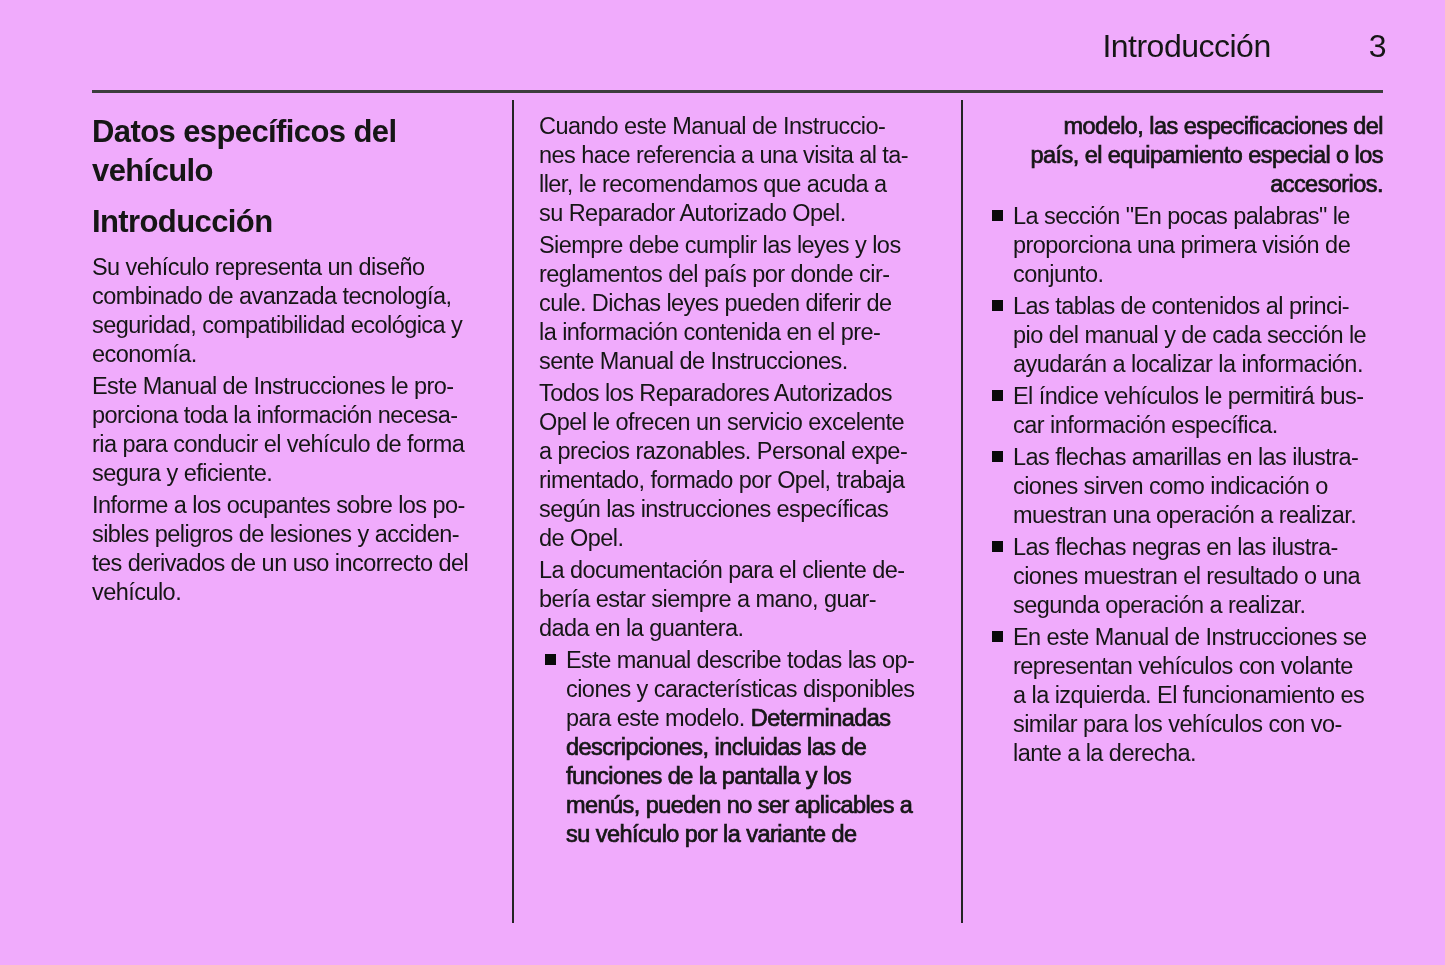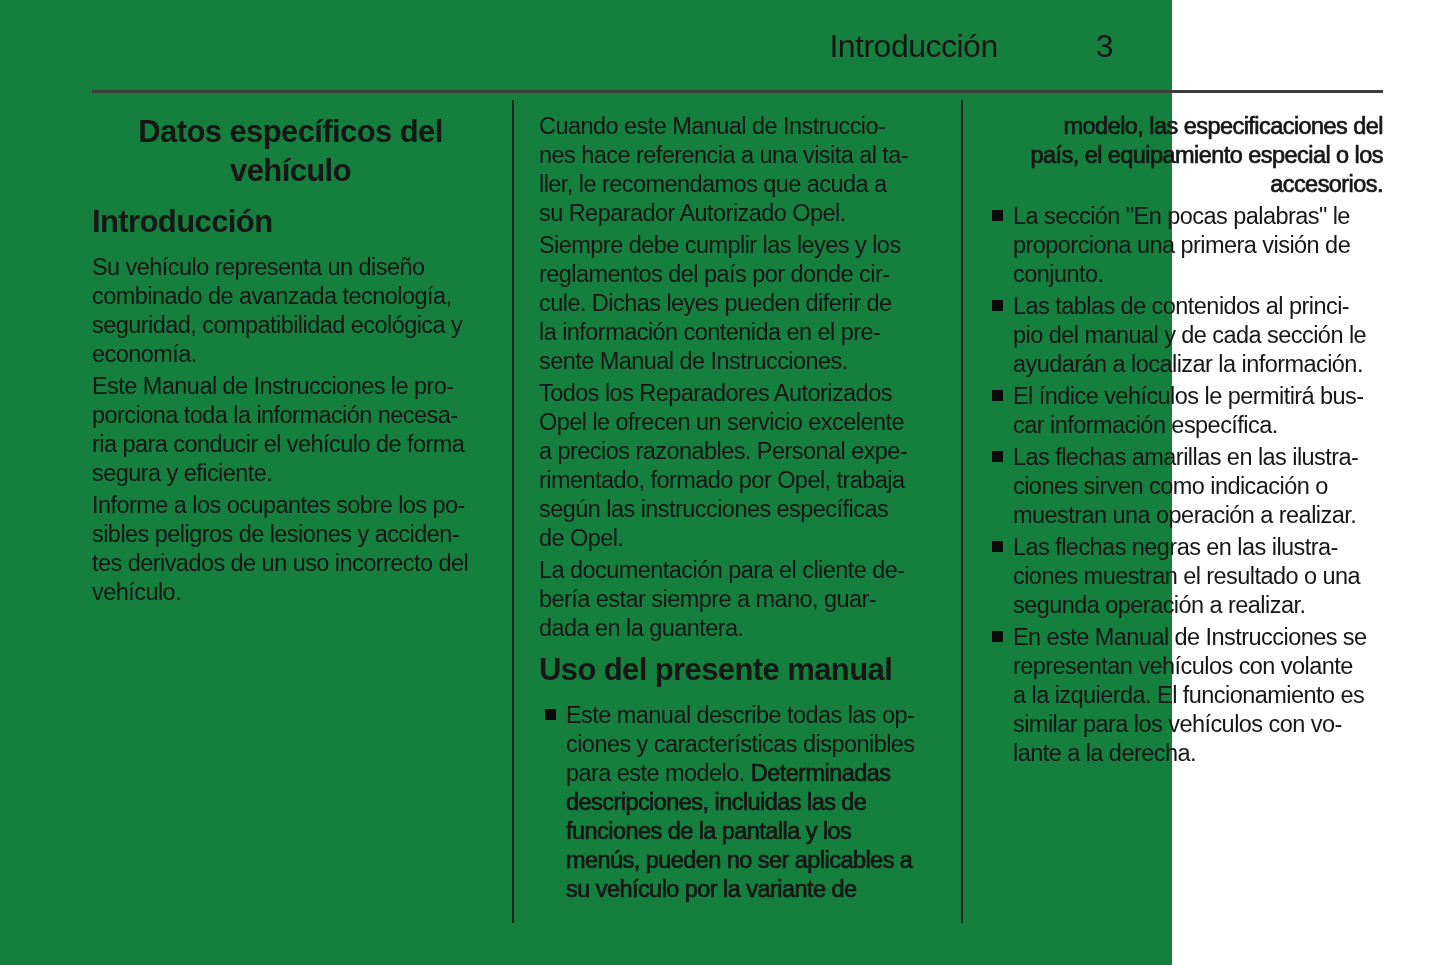--- a/index.html
+++ b/index.html
@@ -3,21 +3,21 @@
 <meta charset="utf-8">
 <style>
   html, body { margin: 0; padding: 0; }
   body {
     width: 1445px; height: 965px;
     background: #ffffff;
     font-family: "Liberation Sans", sans-serif;
     color: #161616;
     overflow: hidden;
   }
-  .page { position: relative; width: 1172px; height: 965px; background: #15803d; }
+  .page { position: relative; width: 1445px; height: 965px; background: #f0abfc; }
 
   
   .hdr {
     position: absolute; top: 28px; left: 92px; right: 59px;
     display: flex; justify-content: flex-end; align-items: baseline;
     font-size: 32px; letter-spacing: -0.5px; line-height: 36px;
   }
   .hdr .title { }
   .hdr .pageno { margin-left: 98px; }
 
@@ -45,21 +45,21 @@
   }
   p.body {
     margin: 0 0 3px 0;
     font-size: 23.5px; line-height: 29px; letter-spacing: -0.55px;
   }
   h2.heading {
     margin: 7px 0 12px 0;
     font-size: 31px; line-height: 39px; font-weight: bold;
     letter-spacing: -0.6px;
   }
-  h2.first { margin-top: 0; text-align: center; }
+  h2.first { margin-top: 0; }
 
   
   .emph {
     -webkit-text-stroke: 0.7px #161616;
   }
 
   
   .bullet { display: flex; margin: 0 0 3px 0; }
   .sq {
     flex: 0 0 auto; width: 11px; height: 11px; background: #0a0a0a;
@@ -119,21 +119,20 @@
 sente Manual de Instrucciones.</p>
       <p class="body">Todos los Reparadores Autorizados
 Opel le ofrecen un servicio excelente
 a precios razonables. Personal expe-
 rimentado, formado por Opel, trabaja
 según las instrucciones específicas
 de Opel.</p>
       <p class="body">La documentación para el cliente de-
 bería estar siempre a mano, guar-
 dada en la guantera.</p>
-      <h2 class="heading">Uso del presente manual</h2>
       <div class="bullet">
         <span class="sq"></span>
         <span class="btxt"><span>Este manual describe todas las op-
 ciones y características disponibles
 para este modelo. </span><span class="emph">Determinadas
 descripciones, incluidas las de
 funciones de la pantalla y los
 menús, pueden no ser aplicables a
 su vehículo por la variante de</span></span>
       </div>

